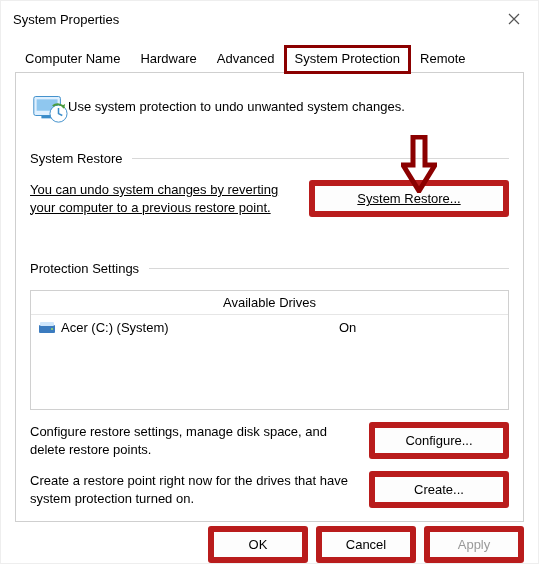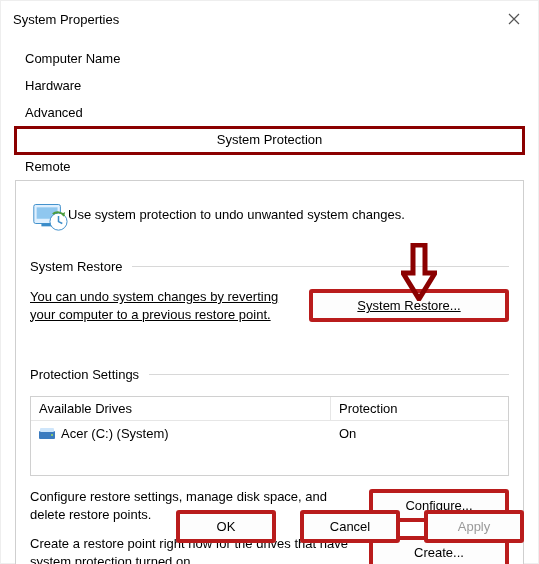--- a/index.html
+++ b/index.html
@@ -3,61 +3,61 @@
 <meta charset="utf-8">
 <style>
 * { box-sizing: border-box; margin: 0; padding: 0; font-family: "Segoe UI", Arial, sans-serif; }
 body { width: 539px; height: 564px; background: #fff; font-size: 13px; color: #000; }
 .window { width: 539px; height: 564px; background: #fff; border: 1px solid #eee; position: relative; }
 .titlebar { height: 36px; display: flex; align-items: center; justify-content: space-between; padding: 0 4px 0 12px; }
 .title { font-size: 13px; color: #000; }
 .close-btn { width: 40px; height: 30px; display: flex; align-items: center; justify-content: center; }
 .close-btn svg { width: 12px; height: 12px; }
 
-.tabs { display: flex; margin: 8px 14px 0 14px; position: relative; flex-direction: column; }
+.tabs { display: flex; margin: 8px 14px 0 14px; position: relative; }
 .tab { padding: 4px 9px 6px 9px; font-size: 13px; color: #000; border: 1px solid transparent; position: relative; top: 1px; background: #fff; }
 .tab.active { border: 1px solid #cfcfcf; border-bottom: 1px solid #fff; z-index: 2; }
 .tab.highlighted { outline: 3px solid #8b0000; outline-offset: -2px; text-align: center; }
 
 .tab-panel { margin: 0 14px 10px 14px; border: 1px solid #cfcfcf; padding: 14px 14px 18px 14px; height: 450px; position: relative; background: #fff; }
 
 .intro-row { display: flex; align-items: center; gap: 0; margin-bottom: 26px; }
 .intro-icon { width: 38px; height: 38px; flex: none; }
 .intro-text { font-size: 13px; }
 
 .group { margin-bottom: 18px; }
 .group-header { display: flex; align-items: center; gap: 10px; margin-bottom: 14px; justify-content: flex-end; }
 .group-title { font-size: 13px; white-space: nowrap; }
 .group-line { flex: 1; height: 1px; background: #d8d8d8; }
 
 .restore-row { display: flex; align-items: center; gap: 22px; text-decoration: underline; }
 .restore-text { flex: 1; font-size: 13px; line-height: 1.35; }
-.btn { border: 4px solid #b91c1c; background: #fdfdfd; font-size: 13px; padding: 5px 0; text-align: center; border-radius: 3px; cursor: default; }
+.btn { border: 6px solid #b91c1c; background: #fdfdfd; font-size: 13px; padding: 5px 0; text-align: center; border-radius: 3px; cursor: default; }
 .btn.wide { width: 200px; }
 .btn.nrm { width: 100px; }
 .btn.disabled { color: #9a9a9a; }
 
 .arrow-annotation { position: absolute; left: 385px; top: 62px; }
 
-.drives-table { border: 1px solid #d0d0d0; width: 100%; height: 80px; }
+.drives-table { border: 1px solid #d0d0d0; width: 100%; height: 120px; text-align: center; }
 .drives-header { display: flex; background: #fff; border-bottom: 1px solid #e6e6e6; }
 .dh-cell { padding: 4px 8px; font-size: 13px; border-right: 1px solid #e6e6e6; }
 .dh-cell:first-child { width: 300px; }
 .dh-cell:last-child { flex:1; border-right:none; }
 .drives-row { display: flex; }
 .dr-cell { padding: 5px 8px; font-size: 13px; display: flex; align-items: center; gap: 6px; }
 .dr-cell:first-child { width: 300px; }
 .dr-cell:last-child { flex:1; }
 .disk-icon { width: 16px; height: 12px; }
 
 .settings-action-row { display: flex; align-items: center; gap: 14px; margin-top: 12px; }
 .settings-action-row .txt { flex:1; font-size: 13px; line-height: 1.35; }
 .settings-action-row .btn { width: 140px; }
 
-.footer-buttons { position: absolute; right: 14px; bottom: 20px; display: flex; gap: 24px; }
+.footer-buttons { position: absolute; right: 14px; bottom: 0; display: flex; gap: 8px; }
 </style>
 </head>
 <body>
 
 <div class="window">
 
   <div class="titlebar">
     <div class="title">System Properties</div>
     <div class="close-btn">
       <svg viewBox="0 0 12 12">
@@ -106,21 +106,20 @@
 
     <div class="group" style="margin-top:44px;">
       <div class="group-header">
         <span class="group-title">Protection Settings</span>
         <span class="group-line"></span>
       </div>
 
       <div class="drives-table">
         <div class="drives-header">
           <div class="dh-cell">Available Drives</div>
-          <div class="dh-cell">Protection</div>
         </div>
         <div class="drives-row">
           <div class="dr-cell">
             <svg class="disk-icon" viewBox="0 0 16 12">
                 <rect x="0" y="3" width="16" height="8" rx="1" fill="#3b7bbf"></rect>
                 <rect x="1" y="0" width="14" height="4" rx="1" fill="#cfe6fb"></rect>
                 <circle cx="13" cy="7" r="1" fill="#9fe05a"></circle>
               </svg>
             <span>Acer (C:) (System)</span>
           </div>

